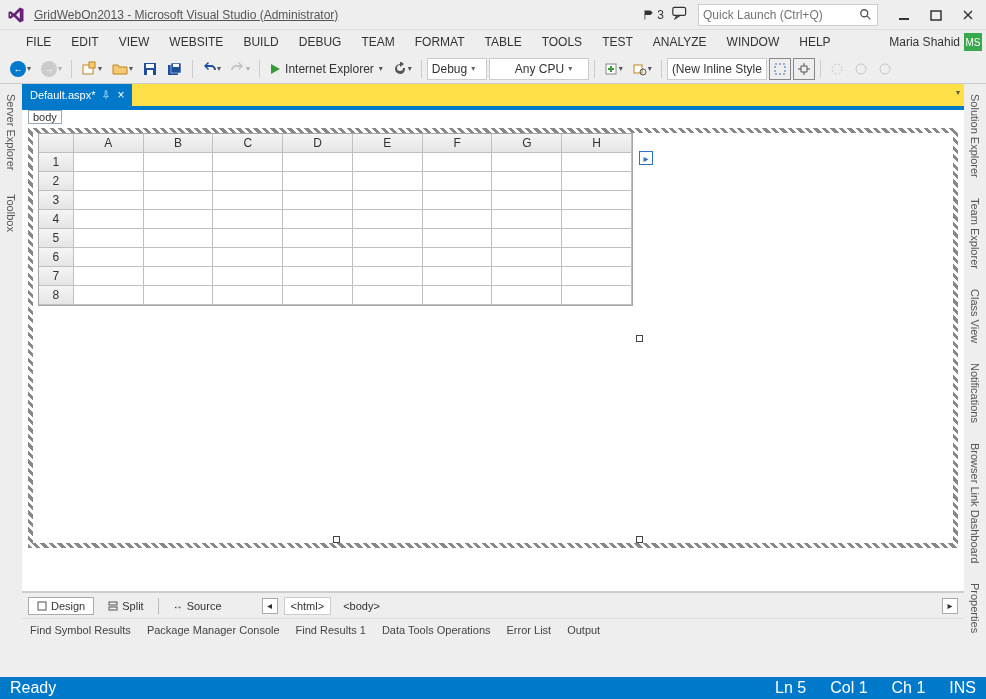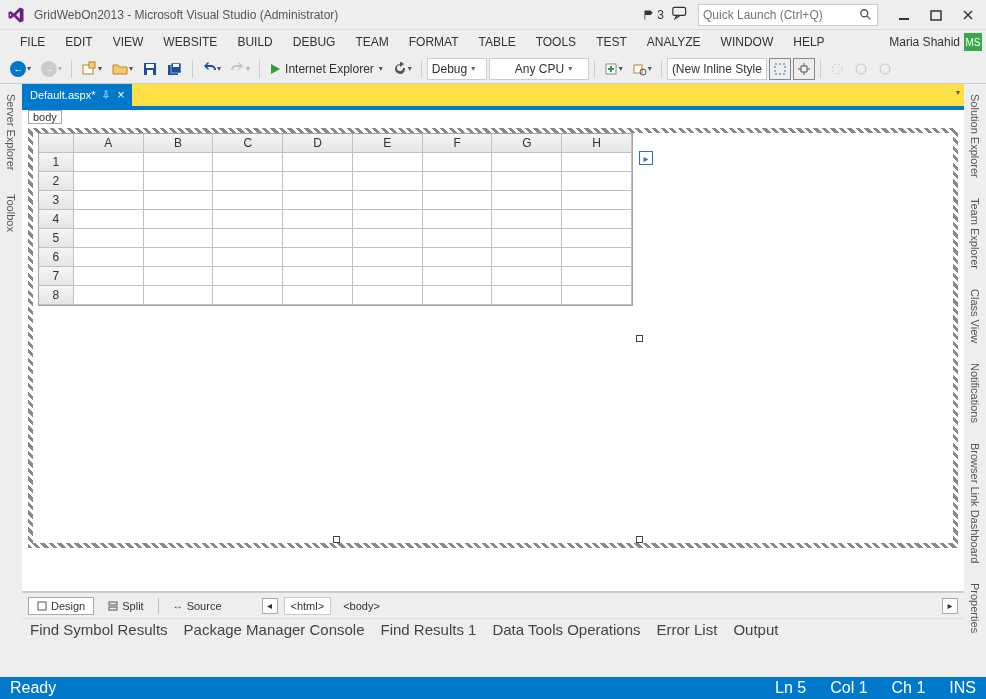--- a/index.html
+++ b/index.html
@@ -2,34 +2,34 @@
 <html><head>
 <meta charset="utf-8">
 <style>
 * { box-sizing: border-box; margin: 0; padding: 0; font-family: "Segoe UI", sans-serif; }
 body { width: 986px; height: 699px; background: #eee; font-size: 12px; color: #333; overflow: hidden; position: relative; }
 
 
 .titlebar { height: 30px; background: #eee; display: flex; align-items: center; padding: 0 6px; border-bottom: 1px solid #ddd; }
 .vs-logo { width: 20px; height: 20px; margin-right: 8px; display: flex; align-items: center; justify-content: center; }
 .vs-logo svg { width: 18px; height: 18px; }
-.title-text { flex: 0 0 auto; font-size: 12px; color: #555; }
+.title-text { flex: 0 0 auto; font-size: 12px; color: #555; text-decoration: underline; }
 .title-spacer { flex: 1; }
 .flag-count { display: flex; align-items: center; margin-right: 8px; font-size: 12px; color: #333; }
 .flag-count svg { width: 12px; height: 12px; margin-right: 2px; }
 .feedback-icon { margin-right: 10px; }
 .feedback-icon svg { width: 16px; height: 14px; }
 .quicklaunch { width: 180px; height: 22px; border: 1px solid #ccc; background: #fff; display: flex; align-items: center; padding: 0 4px; margin-right: 10px; }
 .quicklaunch input { border: none; outline: none; flex: 1; font-size: 12px; color: #888; background: transparent; }
 .quicklaunch .search-icon { width: 14px; height: 14px; }
 .win-btns { display: flex; gap: 8px; margin-left: 4px; }
 .win-btn { width: 24px; height: 20px; display: flex; align-items: center; justify-content: center; color: #555; font-size: 14px; cursor: pointer; }
 
 
-.menubar { height: 24px; background: #eee; display: flex; align-items: center; padding-left: 10px; }
+.menubar { height: 24px; background: #eee; display: flex; align-items: center; padding-left: 16px; }
 .menubar .mitem { padding: 0 10px; font-size: 12px; color: #333; cursor: pointer; height: 100%; display: flex; align-items: center; }
 .menubar .spacer { flex: 1; }
 .user-name { color: #333; font-size: 12px; margin-right: 4px; }
 .user-badge { width: 18px; height: 18px; background: #3aa84c; color: #fff; font-size: 10px; display: flex; align-items: center; justify-content: center; margin-right: 4px; }
 
 
 .toolbar { height: 30px; background: #eee; display: flex; align-items: center; padding: 0 6px; gap: 2px; border-bottom: 1px solid #ccc; }
 .tbtn { height: 22px; min-width: 22px; display: flex; align-items: center; justify-content: center; padding: 0 3px; cursor: pointer; border: 1px solid transparent; }
 .tsep { width: 1px; height: 18px; background: #ccc; margin: 0 3px; }
 .tdrop { display: flex; align-items: center; height: 22px; border: 1px solid #ccc; background: #fff; padding: 0 4px; font-size: 12px; cursor: pointer; }
@@ -79,21 +79,21 @@
 
 .viewtabs { height: 26px; border-top: 1px solid #ccc; background: #eee; display:flex; align-items:center; padding: 0 6px; gap: 6px; position:relative; }
 .vtab { border:1px solid #aaa; padding:2px 8px; font-size:11px; background:#fff; display:flex; align-items:center; gap:4px; cursor:pointer;}
 .vtab.plain { border:none; background:transparent; }
 .crumb-box { border:1px solid #ccc; padding:2px 6px; font-size:11px; background:#fff; }
 .crumb-plain { padding:2px 6px; font-size:11px; }
 .navarrow { width:16px; height:16px; border:1px solid #aaa; background:#fff; display:flex; align-items:center; justify-content:center; font-size:10px; cursor:pointer;}
 .viewtabs .right-nav { position:absolute; right:6px; }
 
 
-.tooltabs { height: 22px; background:#eee; display:flex; align-items:center; gap:16px; padding-left:8px; font-size:15px; color:#444; border-top:1px solid #ddd; }
+.tooltabs { height: 22px; background:#eee; display:flex; align-items:center; gap:16px; padding-left:8px; font-size:11px; color:#444; border-top:1px solid #ddd; }
 .tooltabs span { cursor:pointer; }
 
 
 .statusbar { height:22px; background:#0079cb; color:#fff; display:flex; align-items:center; font-size:16px; padding:0 10px; position: absolute; bottom: 0; left: 0; right: 0; }
 .statusbar .sseg { margin-right: 40px; }
 .statusbar .sflex { flex:1; }
 .statusbar .sright { margin-left: 24px; }
 
 .caret-down { font-size:8px; color:#555; margin-left:1px; }
 </style>

